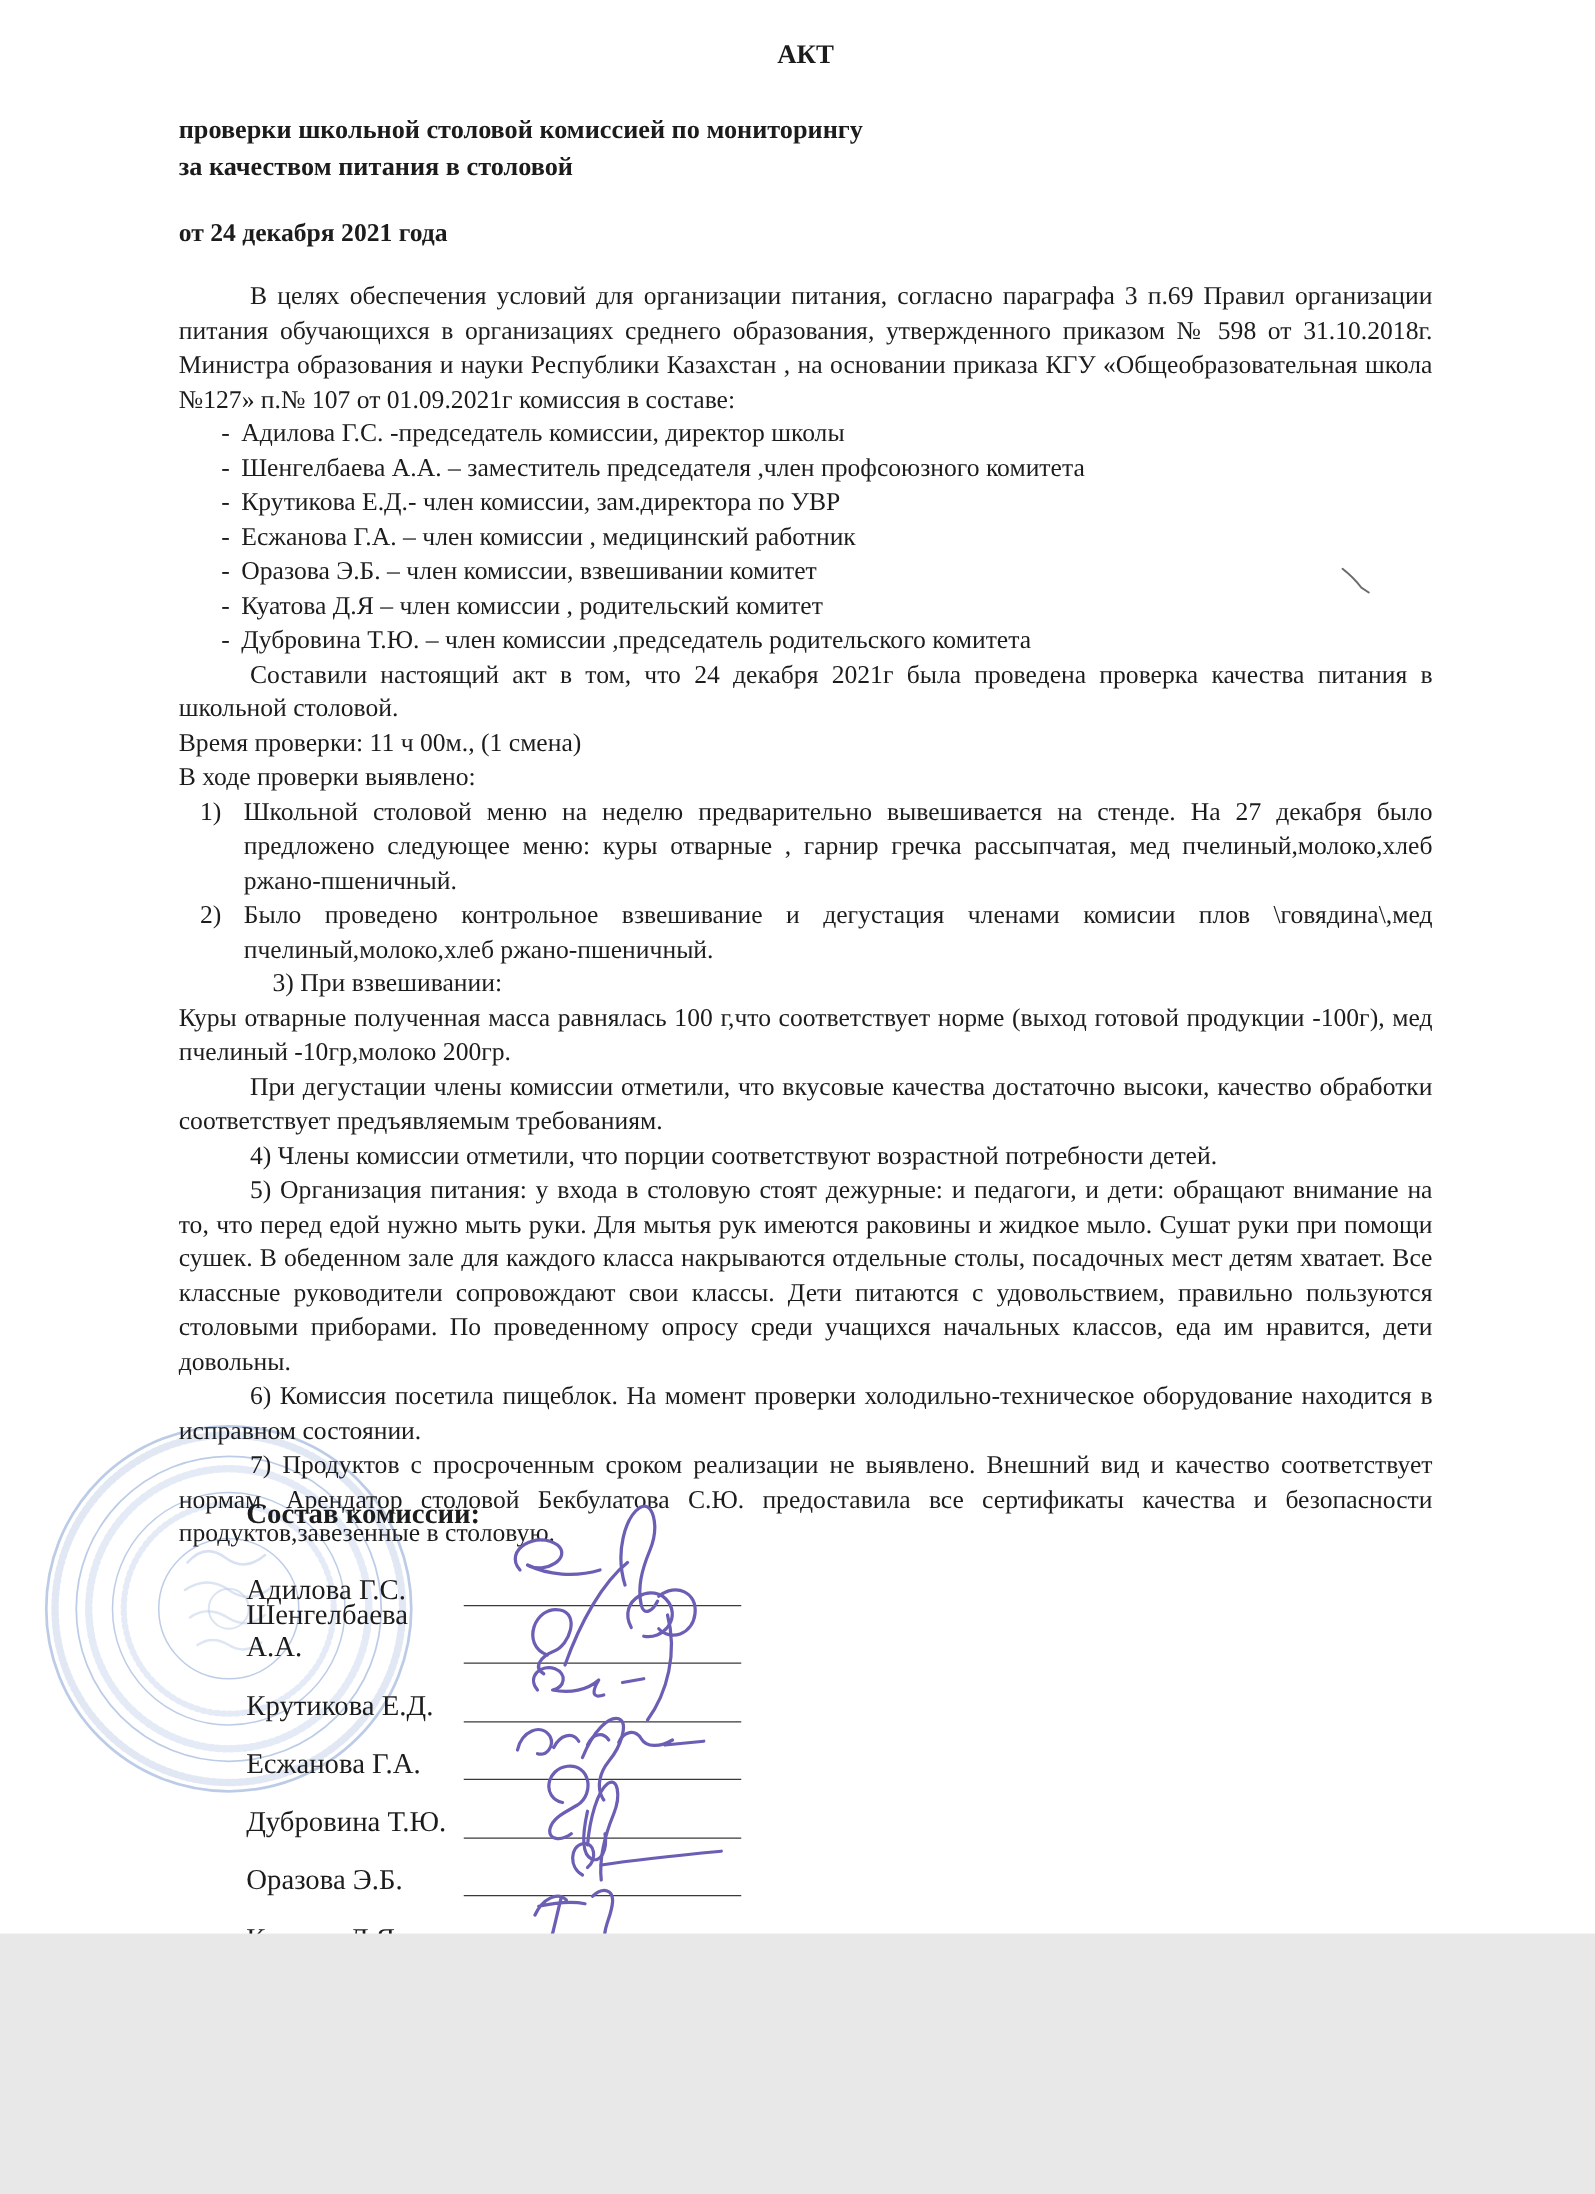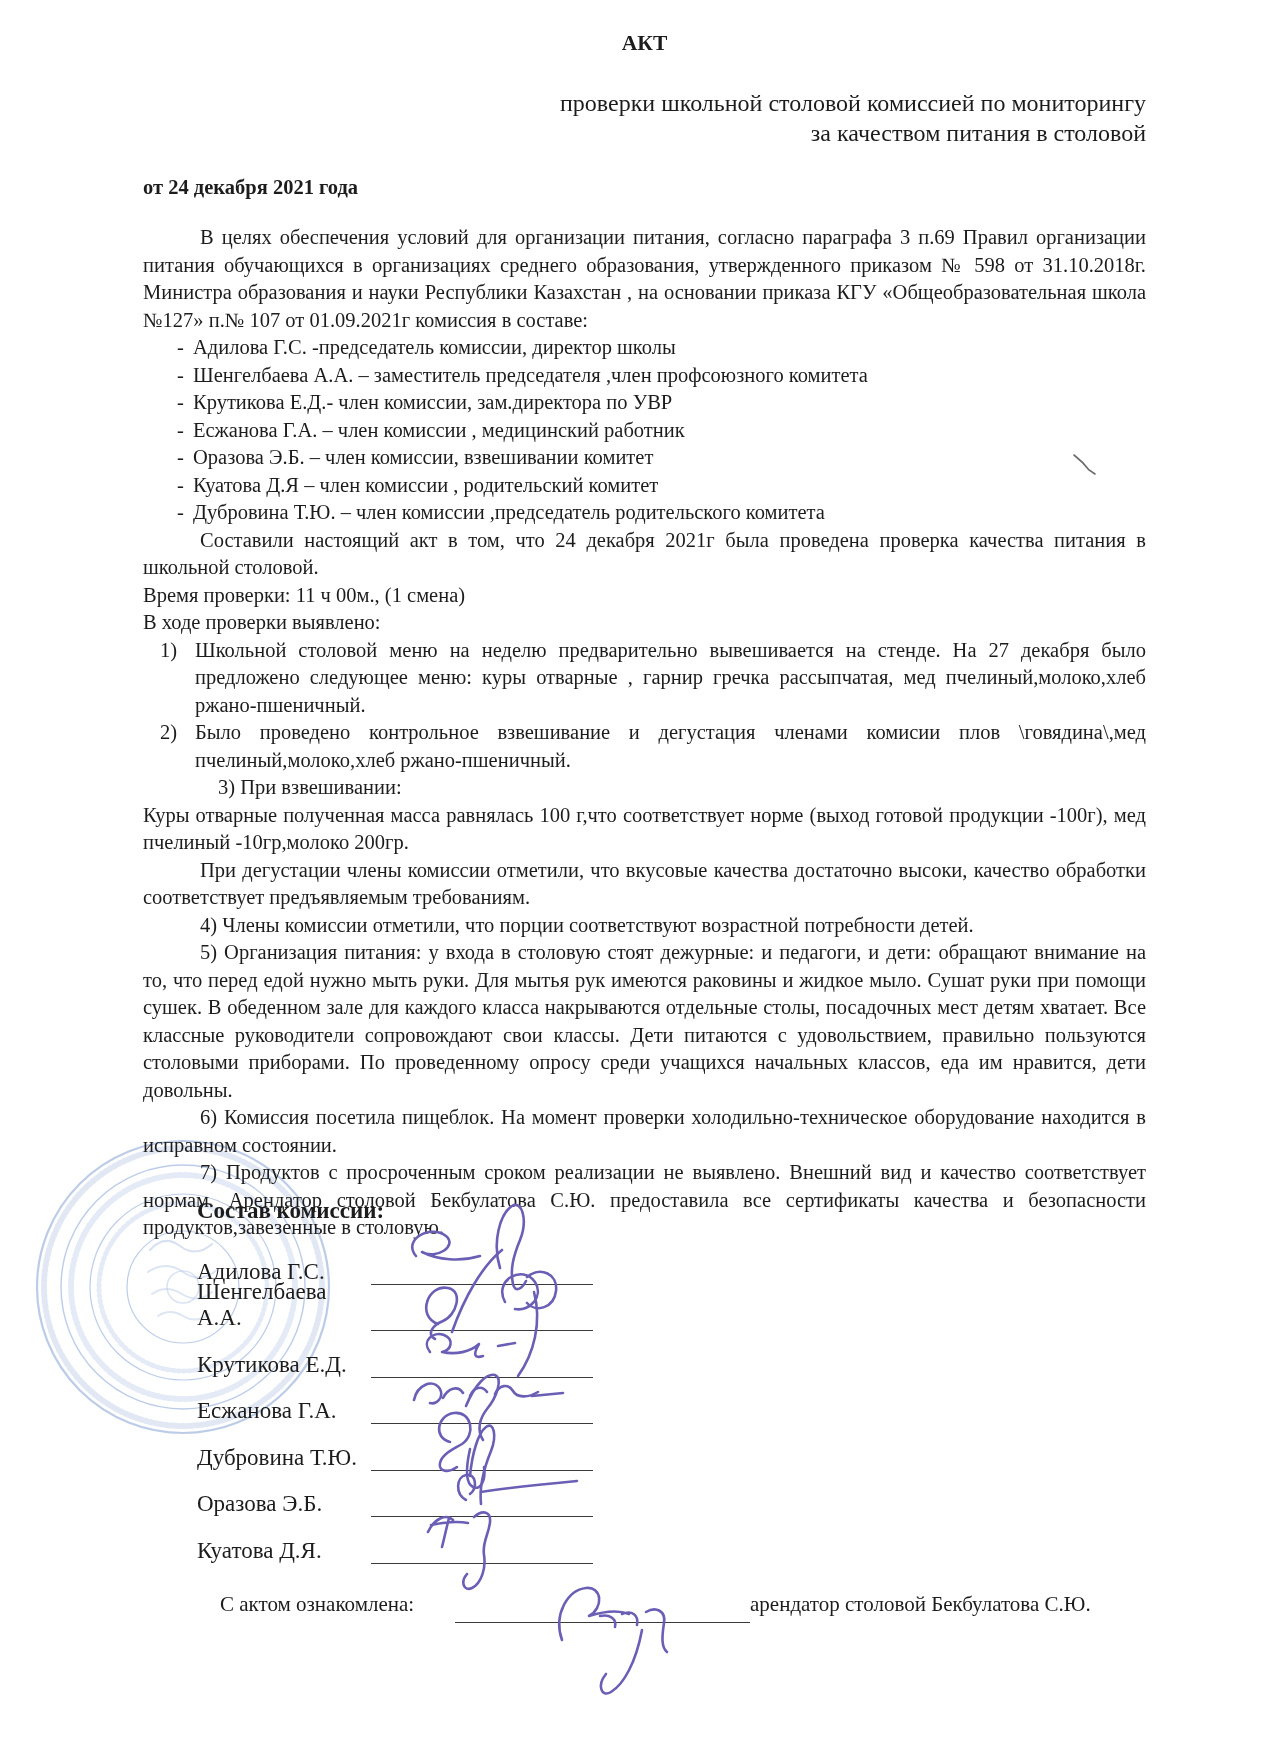--- a/index.html
+++ b/index.html
@@ -1,31 +1,31 @@
 <!DOCTYPE html>
 <html><head>
 <meta charset="utf-8">
 <style>
   html,body{margin:0;padding:0;background:#e8e8e8;}
   .page{
     position:relative;
-    width:1276px;height:1755px;
+    width:1276px;height:1547px;
     background:#ffffff;
     margin:0 auto;
     overflow:hidden;
     font-family:"Liberation Serif", serif;
     color:#1c1c1c;
   }
   .content{
     position:absolute;
     left:143px;top:30px;width:1003px;
     font-size:20.5px;line-height:27.5px;
   }
   .title{ text-align:center;font-weight:bold;font-size:21.5px;margin:0 0 30px 0;}
-  .subtitle{ text-align:right;font-weight:normal;font-size:24px;line-height:30px;margin:0 0 26px 0;}
+  .subtitle{ text-align:left;font-weight:bold;font-size:21px;line-height:30px;margin:0 0 26px 0;}
   .dateline{ font-weight:bold;margin:0 0 23px 0;}
   .p{ margin:0;text-align:justify;}
   .indent{ text-indent:57px;}
   .dash-list{ margin:0;padding:0;list-style:none;}
   .dash-item{ display:flex;margin:0;}
   .dash-item .dash{ flex:0 0 16px;margin-left:34px;}
   .num-item{ display:flex;}
   .num-item .num{ flex:0 0 35px;margin-left:17px;}
   .num-item .ntext{ flex:1;text-align:justify;}
   .sub-head{ margin:0;padding-left:75px;}

